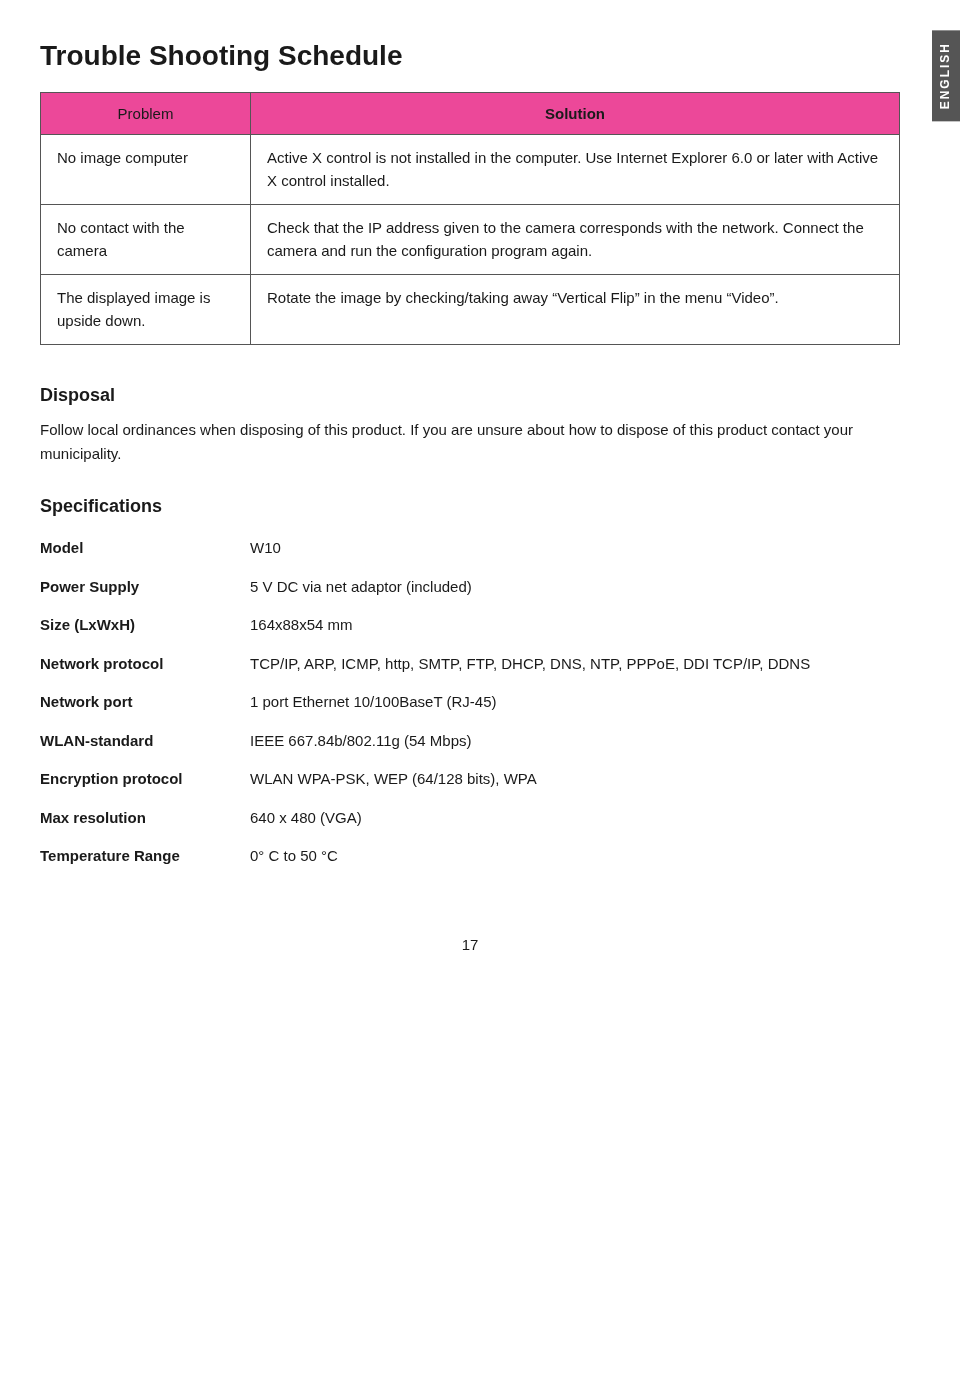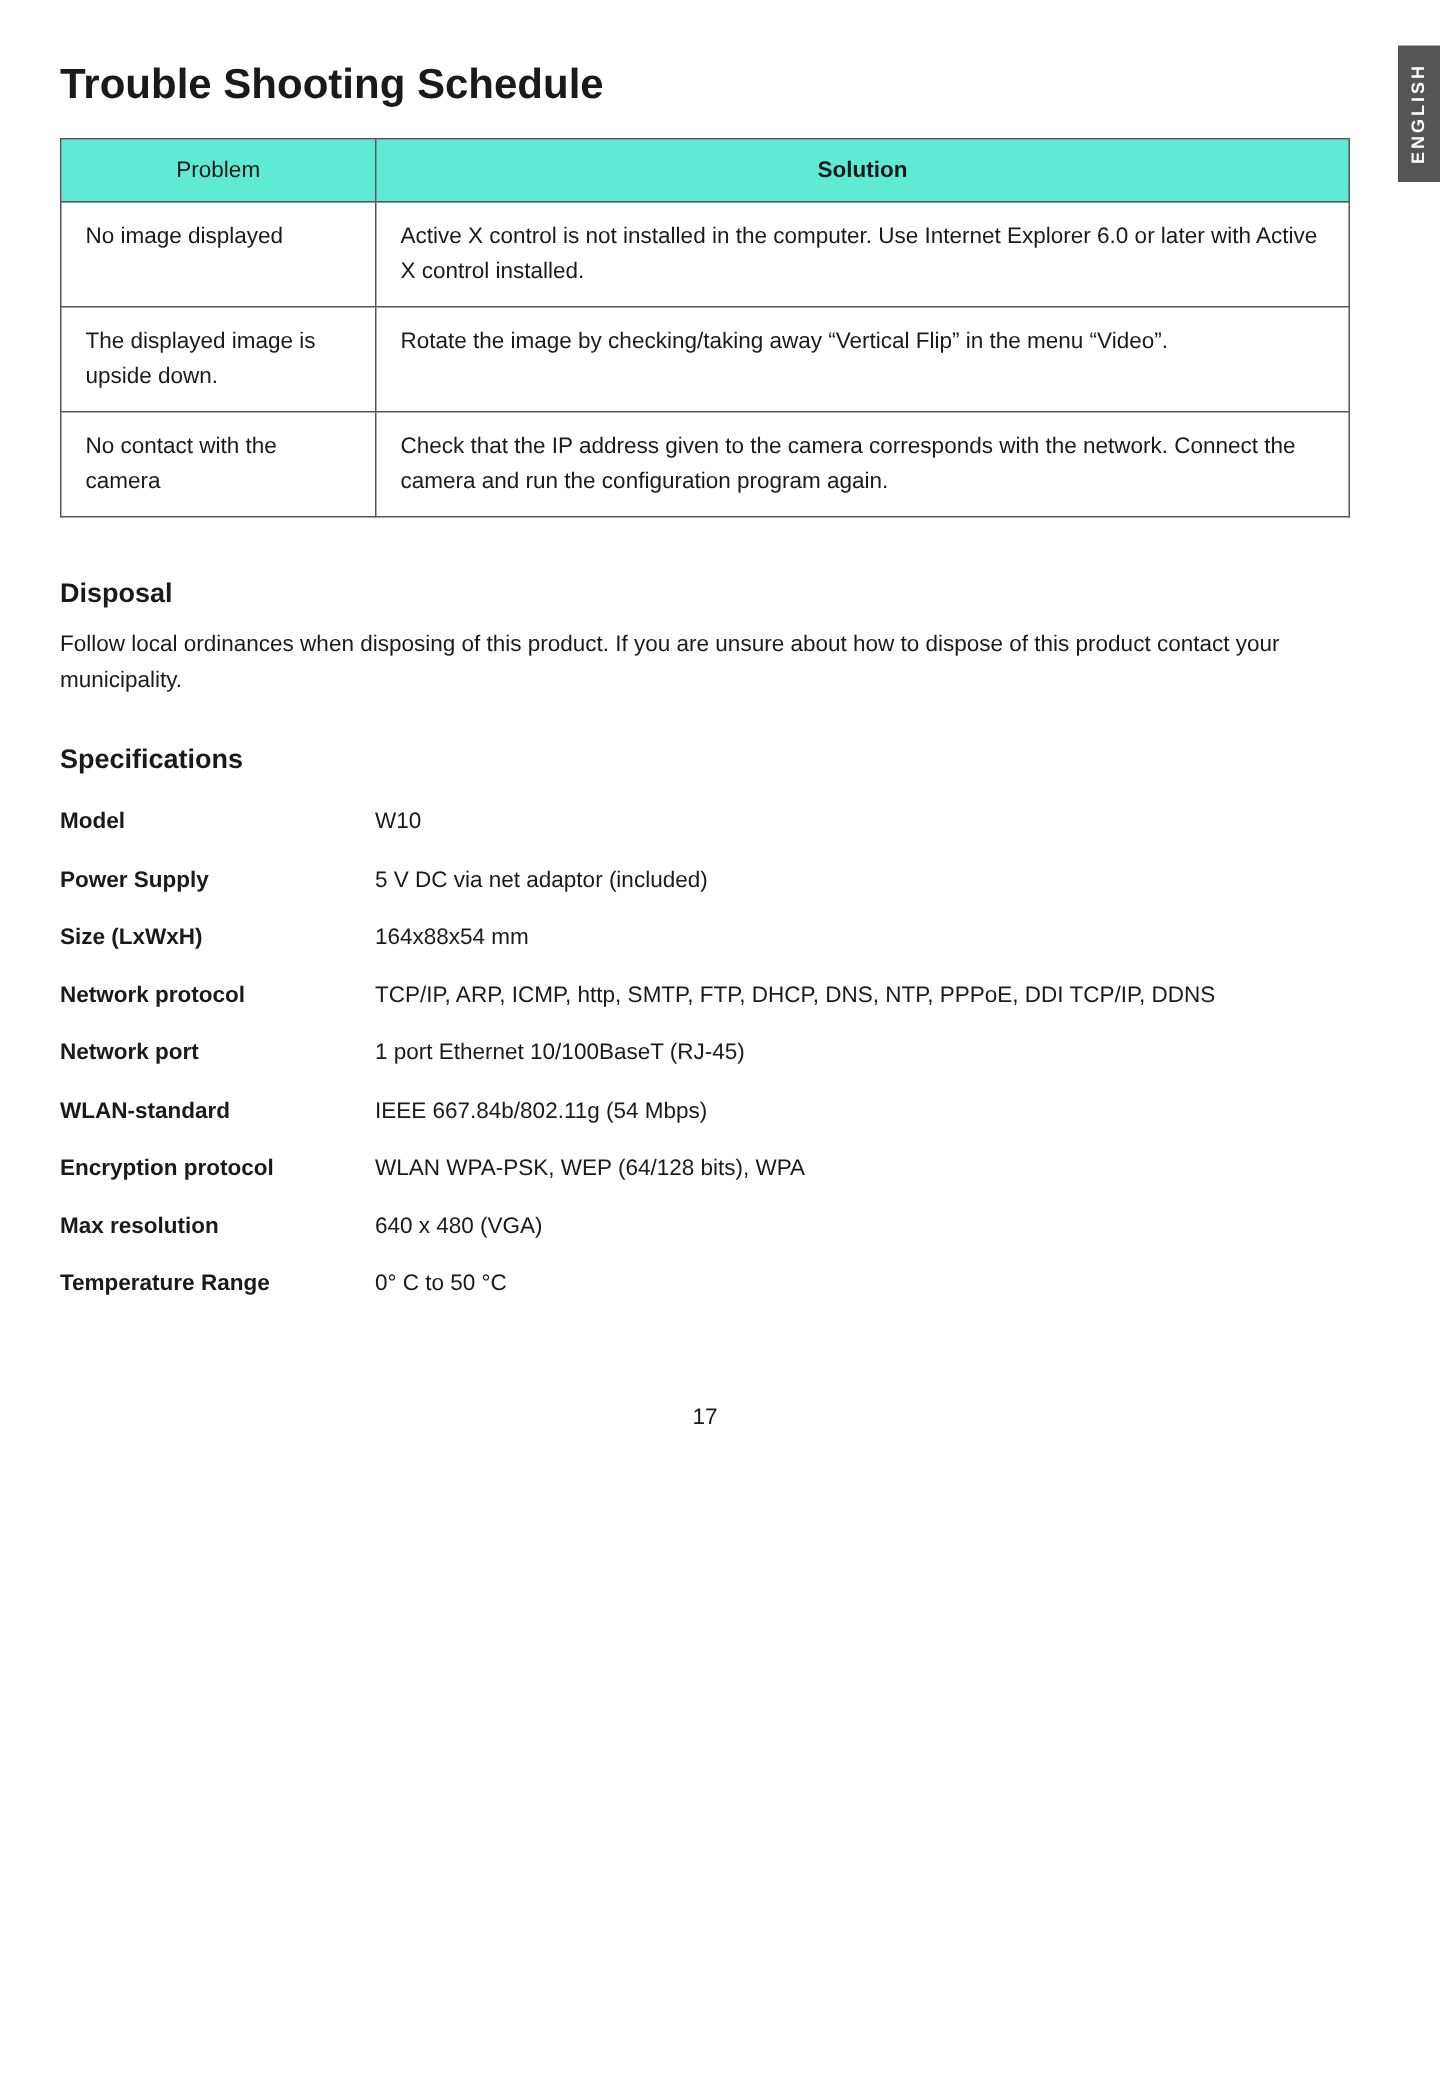--- a/index.html
+++ b/index.html
@@ -59,21 +59,21 @@
     .trouble-table th,
     .trouble-table td {
       border: 1px solid #555555;
       padding: 12px 16px;
       vertical-align: top;
     }
 
     .trouble-table th {
       font-weight: bold;
       font-size: 15px;
-      background: #5eead4;
+      background: #ec4899;
       text-align: center;
     }
 
     .trouble-table td {
       font-size: 15px;
       line-height: 1.5;
     }
 
     .trouble-table .problem-col {
       width: 210px;
@@ -145,30 +145,30 @@
 
   <table class="trouble-table">
     <thead>
       <tr>
         <th class="problem-col">Problem</th>
         <th class="solution-col">Solution</th>
       </tr>
     </thead>
     <tbody id="trouble-tbody">
     <tr>
-          <td class="problem-col">No image displayed</td>
+          <td class="problem-col">No image computer</td>
           <td class="solution-col">Active X control is not installed in the computer. Use Internet Explorer 6.0 or later with Active X control installed.</td>
+        </tr>
+        <tr>
+          <td class="problem-col">No contact with the camera</td>
+          <td class="solution-col">Check that the IP address given to the camera corresponds with the network. Connect the camera and run the configuration program again.</td>
         </tr>
         <tr>
           <td class="problem-col">The displayed image is upside down.</td>
           <td class="solution-col">Rotate the image by checking/taking away “Vertical Flip” in the menu “Video”.</td>
-        </tr>
-        <tr>
-          <td class="problem-col">No contact with the camera</td>
-          <td class="solution-col">Check that the IP address given to the camera corresponds with the network. Connect the camera and run the configuration program again.</td>
         </tr>
       </tbody>
   </table>
 
   <h2 class="section-heading">Disposal</h2>
   <p class="section-text">Follow local ordinances when disposing of this product. If you are unsure about how to dispose of this product contact your municipality.</p>
 
   <h2 class="section-heading">Specifications</h2>
   <table class="specs-table">
     <tbody id="specs-tbody">

